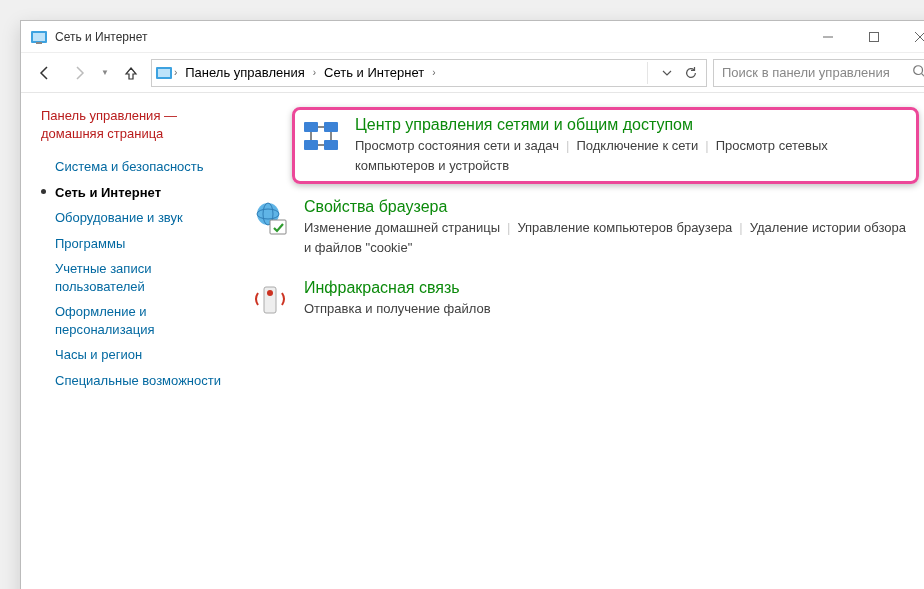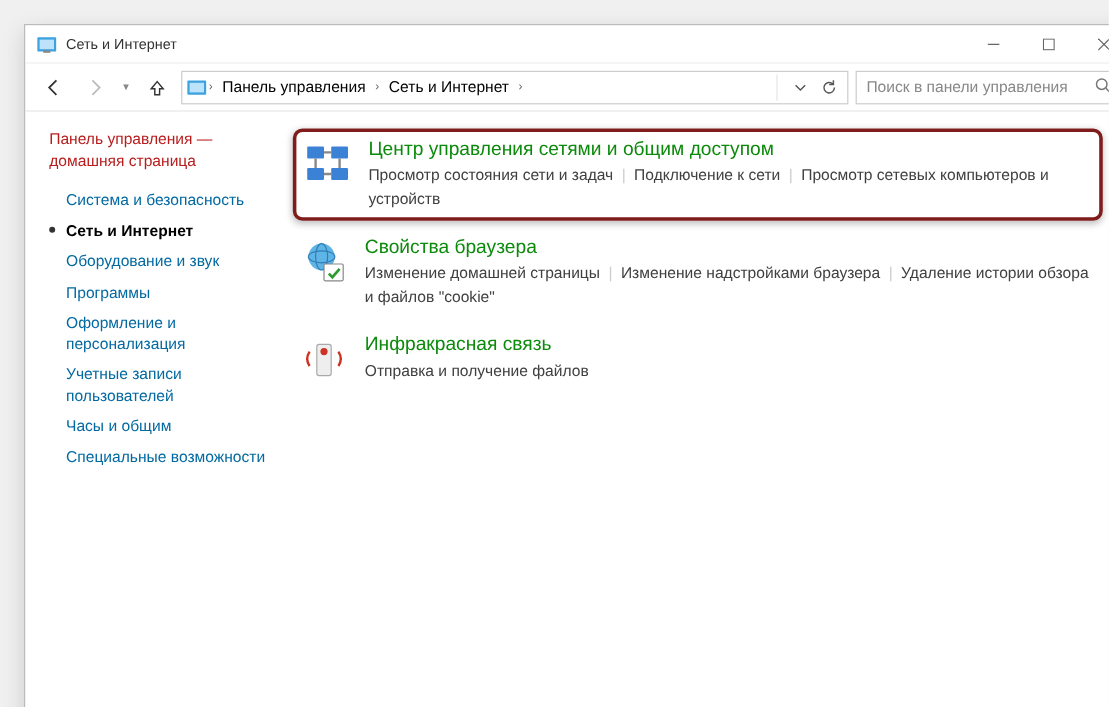--- a/index.html
+++ b/index.html
@@ -73,23 +73,24 @@
     content: ""; position: absolute; left: 0; top: 9px;
     width: 5px; height: 5px; background: #333; border-radius: 50%;
   }
 
   .main { flex: 1; padding: 14px 24px 10px 8px; overflow: auto; }
   .cat {
     display: flex; align-items: flex-start; gap: 14px;
     padding: 8px 6px; margin-bottom: 6px; border-radius: 6px;
   }
   .cat.highlight {
-    border: 3px solid #7f1d1d; border-radius: 8px;
+    border: 3px solid #ec4899; border-radius: 8px;
     box-shadow: 0 2px 6px rgba(0,0,0,0.25);
     padding: 6px 6px;
+    margin-left: 48px;
   }
   .cat-icon {
     width: 40px; height: 40px; flex: 0 0 40px; display:flex;
     align-items:center; justify-content:center;
   }
   .cat-body { flex: 1; }
   .cat-title {
     color: #0b8a0b; font-size: 16px; margin-bottom: 2px; cursor: default;
   }
   .sub-links { line-height: 1.5; }
@@ -194,23 +195,23 @@
 
   <div class="body">
 
     <div class="sidebar">
       <div class="side-home">Панель управления — домашняя страница</div>
       <div id="side-items">
           <div class="side-item">Система и безопасность</div>
           <div class="side-item active">Сеть и Интернет</div>
           <div class="side-item">Оборудование и звук</div>
           <div class="side-item">Программы</div>
+          <div class="side-item">Учетные записи пользователей</div>
           <div class="side-item">Оформление и персонализация</div>
-          <div class="side-item">Учетные записи пользователей</div>
-          <div class="side-item">Часы и общим</div>
+          <div class="side-item">Часы и регион</div>
           <div class="side-item">Специальные возможности</div>
         </div>
     </div>
 
     <div class="main">
       <div id="cats">
           <div class="cat highlight">
             <div class="cat-icon">
               <svg viewBox="0 0 40 40">
                 <rect x="3" y="6" width="14" height="10" rx="1" fill="#3b82d6"></rect>
@@ -233,21 +234,21 @@
               <svg viewBox="0 0 40 40">
                 <circle cx="18" cy="16" r="11" fill="#5fb4e6"></circle>
                 <ellipse cx="18" cy="16" rx="11" ry="5" fill="none" stroke="#2f7db6" stroke-width="1"></ellipse>
                 <ellipse cx="18" cy="16" rx="5" ry="11" fill="none" stroke="#2f7db6" stroke-width="1"></ellipse>
                 <rect x="20" y="22" width="16" height="14" rx="1" fill="#fff" stroke="#888"></rect>
                 <path d="M24 30 l3 3 l6 -7" fill="none" stroke="#2e9b2e" stroke-width="2.2"></path>
               </svg>
             </div>
             <div class="cat-body">
               <div class="cat-title">Свойства браузера</div>
-              <div class="sub-links"><a>Изменение домашней страницы</a><span class="sep">|</span><a>Изменение надстройками браузера</a><span class="sep">|</span><a>Удаление истории обзора и файлов "cookie"</a></div>
+              <div class="sub-links"><a>Изменение домашней страницы</a><span class="sep">|</span><a>Управление компьютеров браузера</a><span class="sep">|</span><a>Удаление истории обзора и файлов "cookie"</a></div>
             </div>
           </div>
           <div class="cat">
             <div class="cat-icon">
               <svg viewBox="0 0 40 40">
                 <rect x="14" y="8" width="12" height="26" rx="2" fill="#eee" stroke="#aaa"></rect>
                 <circle cx="20" cy="14" r="3" fill="#c32"></circle>
                 <path d="M8 14 q-4 6 0 12" fill="none" stroke="#c32" stroke-width="2"></path>
                 <path d="M32 14 q4 6 0 12" fill="none" stroke="#c32" stroke-width="2"></path>
               </svg>

